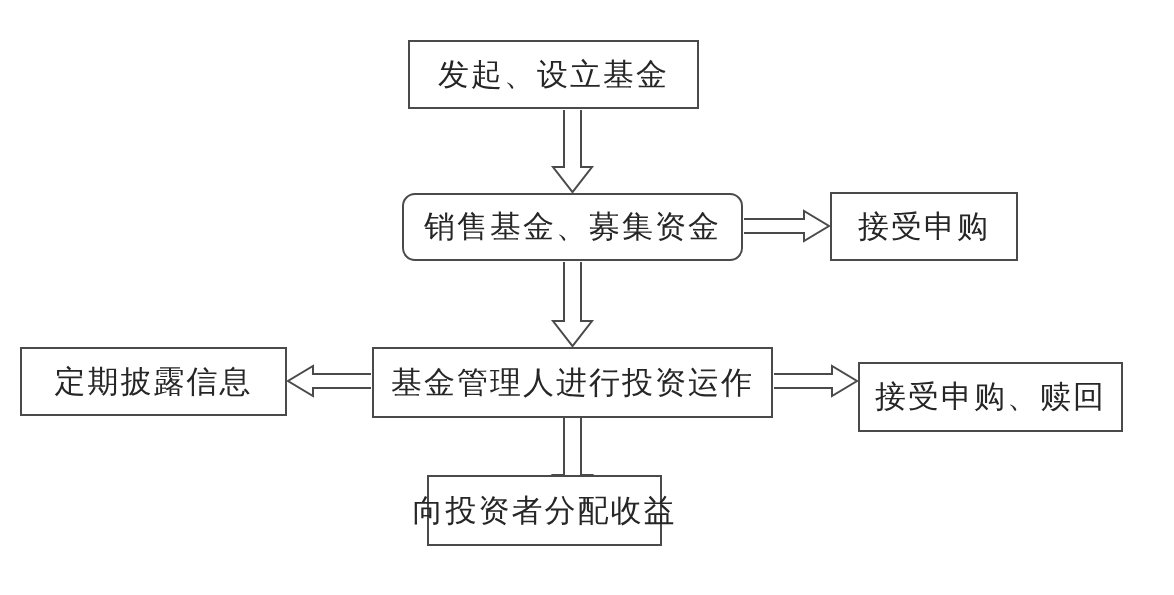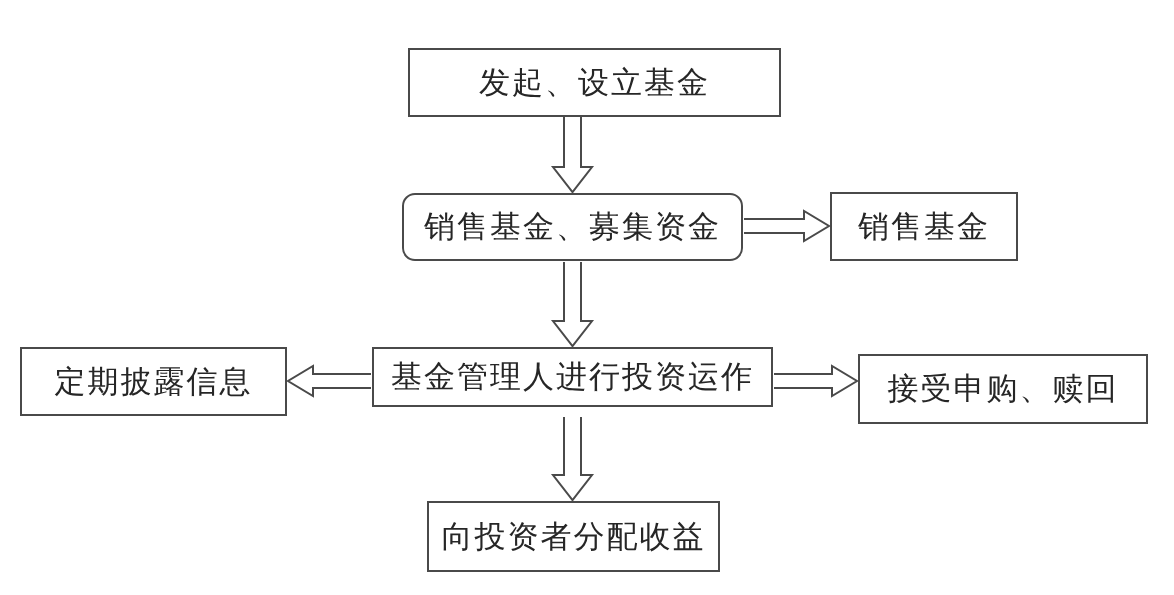--- a/index.html
+++ b/index.html
@@ -32,27 +32,27 @@
     display: flex;
     align-items: center;
     justify-content: center;
     font-size: 31px;
     letter-spacing: 2px;
     color: #262626;
     white-space: nowrap;
     text-align: center;
   }
   
-  .node-initiate   { left: 408px; top:  48px; width: 373px; height: 69px; }
+  .node-initiate   { left: 408px; top:  40px; width: 291px; height: 69px; }
   .node-sell       { left: 402px; top: 193px; width: 341px; height: 68px; border-radius: 13px; }
   .node-custody    { left: 830px; top: 192px; width: 188px; height: 69px; }
   .node-disclose   { left:  20px; top: 347px; width: 267px; height: 69px; text-align: right; }
-  .node-manage     { left: 372px; top: 347px; width: 401px; height: 60px; }
-  .node-redeem     { left: 858px; top: 354px; width: 290px; height: 70px; justify-content: center; }
-  .node-distribute { left: 427px; top: 501px; width: 293px; height: 71px; }
+  .node-manage     { left: 372px; top: 347px; width: 401px; height: 71px; }
+  .node-redeem     { left: 858px; top: 362px; width: 265px; height: 70px; justify-content: center; }
+  .node-distribute { left: 427px; top: 475px; width: 235px; height: 71px; }
   .arrow {
     fill: #ffffff;
     stroke: #4a4a4a;
     stroke-width: 2;
     stroke-linejoin: miter;
   }
 </style>
 </head>
 <body>
 
@@ -70,21 +70,21 @@
 
   <div class="node node-initiate">
     <span>发起、设立基金</span>
   </div>
 
   <div class="node node-sell">
     <span>销售基金、募集资金</span>
   </div>
 
   <div class="node node-custody">
-    <span>销售基金</span>
+    <span>接受申购</span>
   </div>
 
   <div class="node node-disclose">
     <span>定期披露信息</span>
   </div>
 
   <div class="node node-manage">
     <span>基金管理人进行投资运作</span>
   </div>
 

